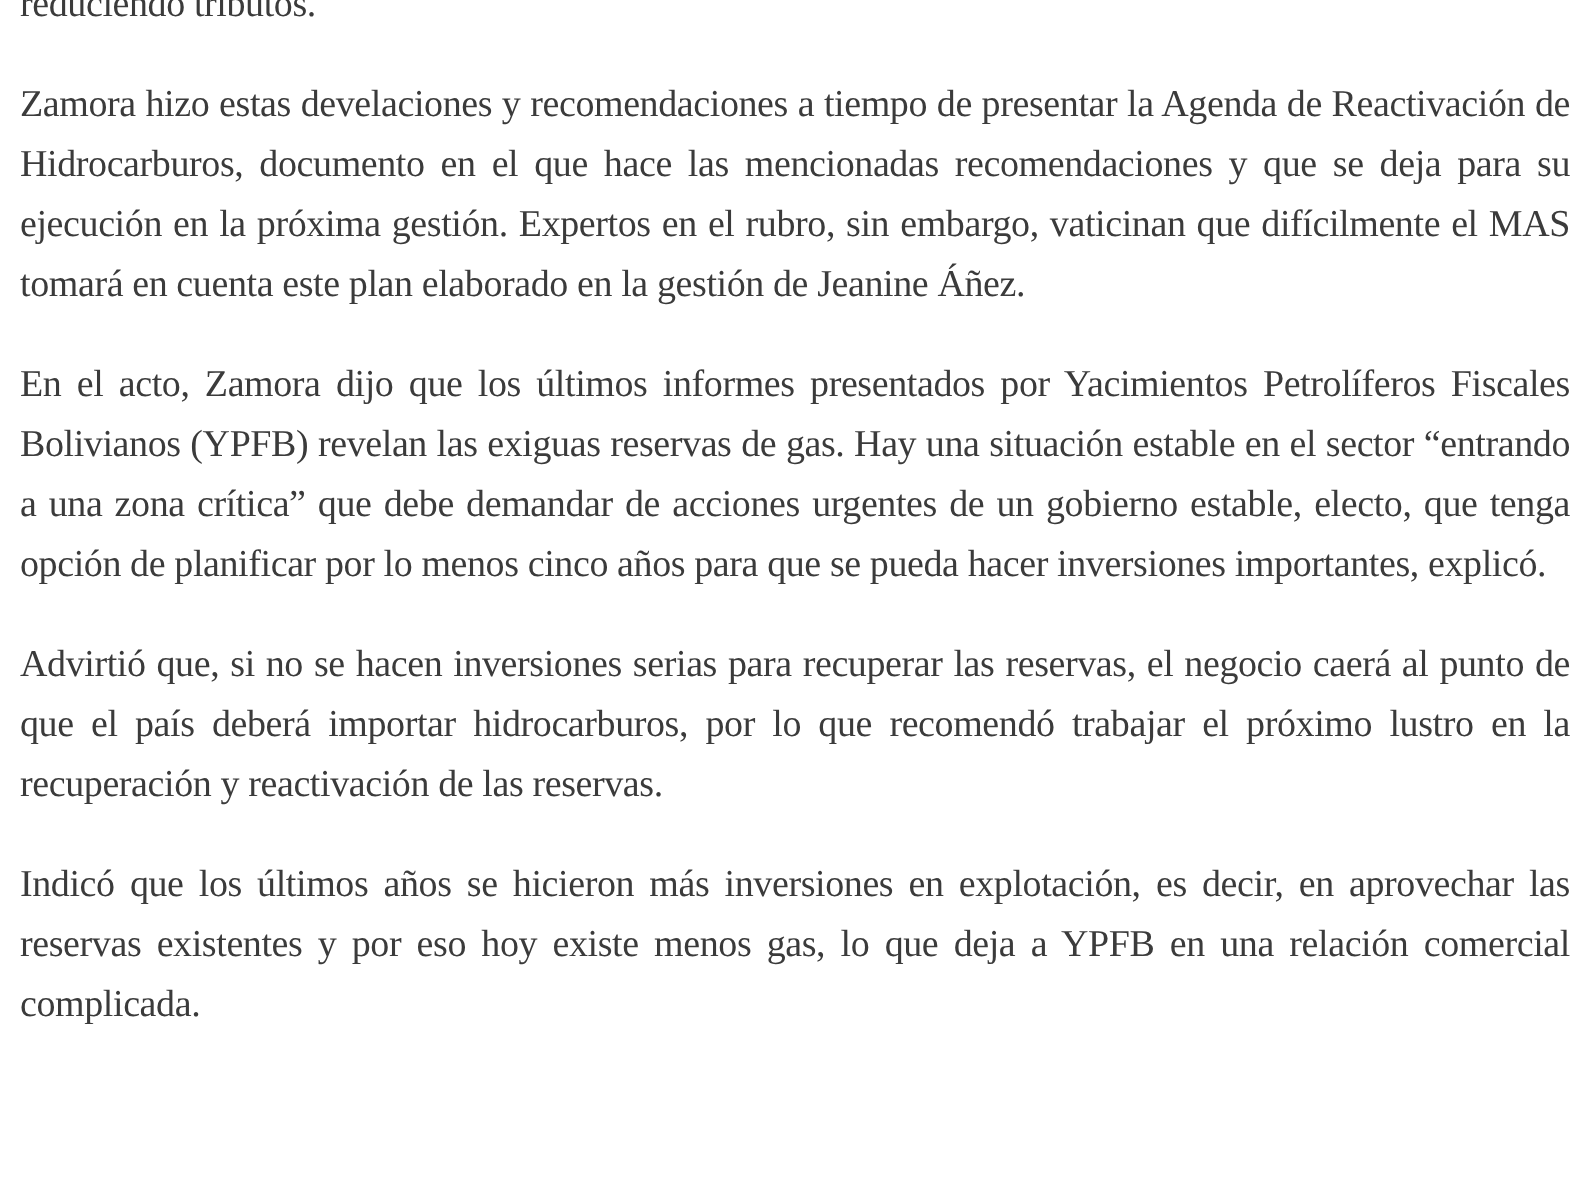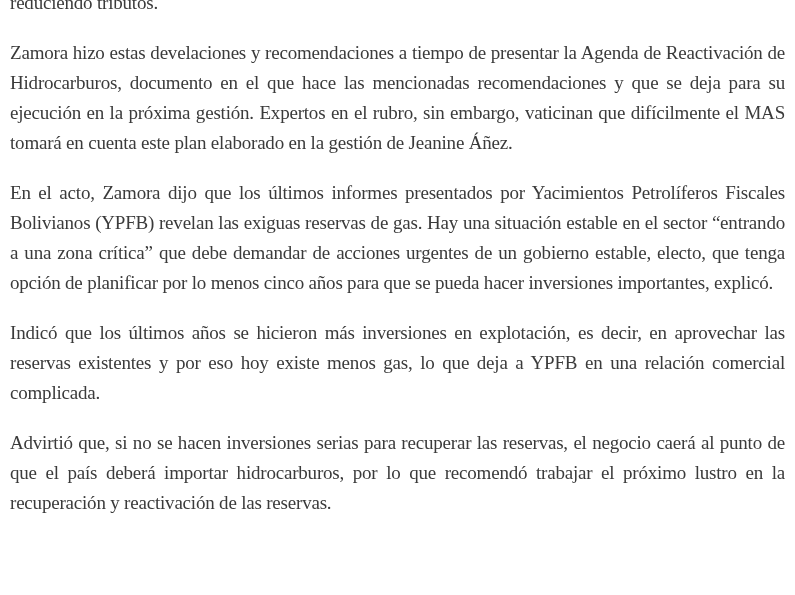--- a/index.html
+++ b/index.html
@@ -34,16 +34,16 @@
   }
 </style>
 </head>
 <body>
 
 <div class="viewport">
   <div class="article">
     <p class="cutoff">reduciendo tributos.</p>
     <p>Zamora hizo estas develaciones y recomendaciones a tiempo de presentar la Agenda de Reactivación de Hidrocarburos, documento en el que hace las mencionadas recomendaciones y que se deja para su ejecución en la próxima gestión. Expertos en el rubro, sin embargo, vaticinan que difícilmente el MAS tomará en cuenta este plan elaborado en la gestión de Jeanine Áñez.</p>
     <p>En el acto, Zamora dijo que los últimos informes presentados por Yacimientos Petrolíferos Fiscales Bolivianos (YPFB) revelan las exiguas reservas de gas. Hay una situación estable en el sector “entrando a una zona crítica” que debe demandar de acciones urgentes de un gobierno estable, electo, que tenga opción de planificar por lo menos cinco años para que se pueda hacer inversiones importantes, explicó.</p>
+    <p>Advirtió que, si no se hacen inversiones serias para recuperar las reservas, el negocio caerá al punto de que el país deberá importar hidrocarburos, por lo que recomendó trabajar el próximo lustro en la recuperación y reactivación de las reservas.</p>
     <p>Indicó que los últimos años se hicieron más inversiones en explotación, es decir, en aprovechar las reservas existentes y por eso hoy existe menos gas, lo que deja a YPFB en una relación comercial complicada.</p>
-    <p>Advirtió que, si no se hacen inversiones serias para recuperar las reservas, el negocio caerá al punto de que el país deberá importar hidrocarburos, por lo que recomendó trabajar el próximo lustro en la recuperación y reactivación de las reservas.</p>
   </div>
 </div>
 
 </body></html>

